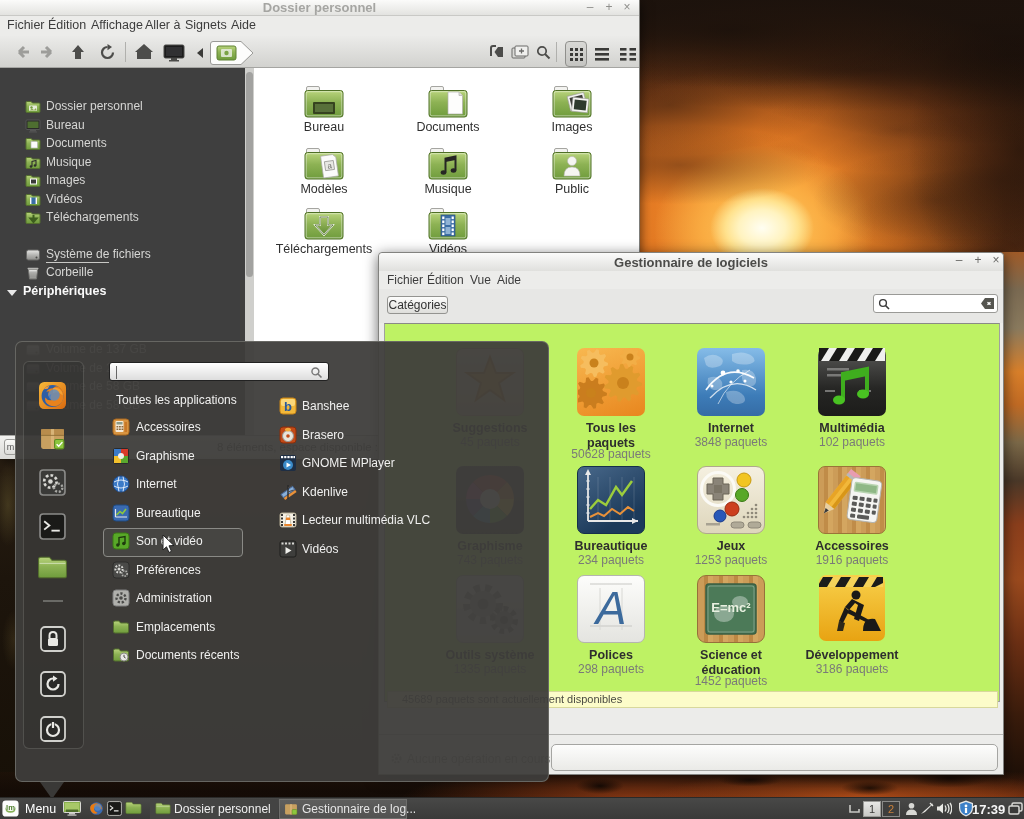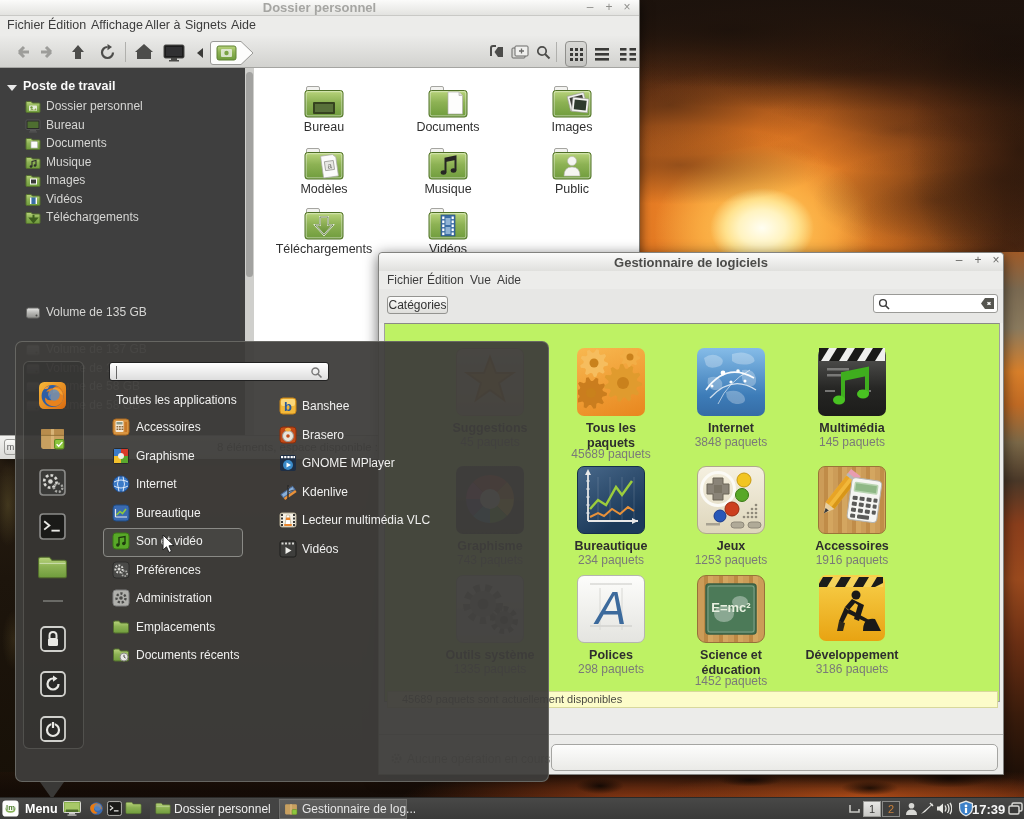--- a/index.html
+++ b/index.html
@@ -74,21 +74,21 @@
 
 #mm{position:absolute;left:15px;top:341px;width:534px;height:441px;background:rgba(62,61,59,.95);border:1px solid rgba(110,110,106,.85);border-radius:7px}
 #mm .arrow{position:absolute;left:24px;top:440px;width:0;height:0;border-left:12px solid transparent;border-right:12px solid transparent;border-top:17px solid rgba(60,59,57,.97)}
 #mm .panel{position:absolute;left:7px;top:19px;width:61px;height:388px;border:1px solid rgba(125,125,120,.4);border-radius:6px;background:rgba(22,22,20,.18)}
 #mm .search{position:absolute;left:93px;top:20px;width:220px;height:19px;background:linear-gradient(#fff,#ddd);border-radius:3px;border:1px solid #222}
 #mm .mi{position:absolute;color:#f0f0ef;font-size:12px;white-space:nowrap}
 #mm .sel{position:absolute;left:87px;top:186px;width:140px;height:29px;border:1px solid #8a8a86;border-radius:4px;background:rgba(255,255,255,.05)}
 .mic{position:absolute;width:18px;height:18px;border-radius:3px}
 
 #tb{position:absolute;left:0;top:797px;width:1024px;height:22px;background:linear-gradient(#484847,#3a3a39);border-top:1px solid #2a2a29}
-#tb .menu-txt{position:absolute;left:25px;top:4px;font-size:12.5px;font-weight:bold;color:#fff}
+#tb .menu-txt{position:absolute;left:25px;top:4px;font-size:12.5px;font-weight:normal;color:#fff}
 #tb .wb1{position:absolute;left:150px;top:1px;width:128px;height:20px;background:#444443;color:#eee;font-size:12px}
 #tb .wb2{position:absolute;left:279px;top:1px;width:128px;height:20px;background:linear-gradient(#5e5e5d,#525251);border:1px solid #6e6e6c;color:#e5e5e5;font-size:12px}
 #tb .clock{position:absolute;left:972px;top:4px;font-size:13px;font-weight:bold;color:#f5f5f5}
 .tray{position:absolute;top:3px}
 </style></head>
 <body>
 <div id="desk">
 <svg width="0" height="0" style="position:absolute">
       <defs>
 <linearGradient id="gf" x1="0" y1="0" x2="0" y2="1">
@@ -211,24 +211,20 @@
             <rect x="0" y="0" width="6.5" height="2.6"></rect>
             <rect x="9.5" y="0" width="6.5" height="2.6"></rect>
             <rect x="0" y="5" width="6.5" height="2.6"></rect>
             <rect x="9.5" y="5" width="6.5" height="2.6"></rect>
             <rect x="0" y="10" width="6.5" height="2.6"></rect>
             <rect x="9.5" y="10" width="6.5" height="2.6"></rect>
           </g>
         </svg>
  </div>
  <div class="side" id="fmside">
-  <div class="shead" style="top:10px">
-          <div class="tri"></div>
-          <div class="txt">Poste de travail</div>
-        </div>
   <div class="srow" style="top:30px">
           <svg class="ico" viewBox="0 0 16 16">
             <path d="M1 3.5 Q1 2.5 2 2.5 H6 L7.5 4 H14 Q15 4 15 5 V12.5 Q15 13.5 14 13.5 H2 Q1 13.5 1 12.5 Z" fill="url(#gf)" stroke="#55702e"></path>
             <rect x="4" y="6.5" width="8" height="5.5" rx=".8" fill="#e6ecd8"></rect>
             <circle cx="6.5" cy="8.5" r="1.2" fill="#6f9a3c"></circle>
             <path d="M4.5 11.5 L7 9.5 L9 11 L11 9 L11.5 11.5 Z" fill="#87a84e"></path>
           </svg>
           <div class="txt">Dossier personnel</div>
         </div>
   <div class="srow" style="top:48.5px">
@@ -273,26 +269,38 @@
           </svg>
           <div class="txt">Vidéos</div>
         </div>
   <div class="srow" style="top:141px">
           <svg class="ico" viewBox="0 0 16 16">
             <path d="M1 3.5 Q1 2.5 2 2.5 H6 L7.5 4 H14 Q15 4 15 5 V12.5 Q15 13.5 14 13.5 H2 Q1 13.5 1 12.5 Z" fill="url(#gf)" stroke="#55702e"></path>
             <path d="M8.5 5 V9 M8.5 12 L5.5 8.5 H11.5 Z" stroke="#3e5e1e" stroke-width="2" fill="#3e5e1e"></path>
           </svg>
           <div class="txt">Téléchargements</div>
         </div>
-  <div class="srow" style="top:236px">
+  <div class="srow" style="top:177.5px">
           <svg class="ico" viewBox="0 0 16 16">
             <rect x="1.5" y="3" width="13" height="10" rx="2" fill="url(#gdrive)" stroke="#6a6a68"></rect>
             <circle cx="11.5" cy="10.5" r="1" fill="#4a4a48"></circle>
           </svg>
-          <div class="txt">Volume de 135 GB</div>
+          <div class="txt"><span style="border-bottom:1px solid #c8c8c5;padding-bottom:1px">Système de</span> fichiers</div>
+        </div>
+  <div class="srow" style="top:196px">
+          <svg class="ico" viewBox="0 0 16 16">
+            <path d="M3.5 4.5 H12.5 L11.5 14 H4.5 Z" fill="url(#gdrive)" stroke="#777774"></path>
+            <rect x="2.5" y="2.8" width="11" height="1.6" rx=".8" fill="#b5b5b2"></rect>
+            <path d="M6 6.5 V12 M8 6.5 V12 M10 6.5 V12" stroke="#8a8a88" stroke-width=".8"></path>
+          </svg>
+          <div class="txt">Corbeille</div>
+        </div>
+  <div class="shead" style="top:215px">
+          <div class="tri"></div>
+          <div class="txt">Périphériques</div>
         </div>
   <div class="srow" style="top:273px">
           <svg class="ico" viewBox="0 0 16 16">
             <rect x="1.5" y="3" width="13" height="10" rx="2" fill="url(#gdrive)" stroke="#6a6a68"></rect>
             <circle cx="11.5" cy="10.5" r="1" fill="#4a4a48"></circle>
           </svg>
           <div class="txt">Volume de 137 GB</div>
         </div>
   <div class="srow" style="top:291.5px">
           <svg class="ico" viewBox="0 0 16 16">
@@ -470,21 +478,21 @@
               <path d="M29.0 45.0 L28.8 47.5 L24.4 48.7 L23.7 50.4 L25.9 54.4 L24.3 56.3 L20.1 54.7 L18.4 55.7 L17.9 60.2 L15.5 60.8 L13.0 57.0 L11.1 56.9 L8.1 60.2 L5.7 59.3 L5.9 54.7 L4.5 53.5 L0.1 54.4 L-1.3 52.3 L1.6 48.7 L1.1 46.9 L-3.0 45.0 L-2.8 42.5 L1.6 41.3 L2.3 39.6 L0.1 35.6 L1.7 33.7 L5.9 35.3 L7.6 34.3 L8.1 29.8 L10.5 29.2 L13.0 33.0 L14.9 33.1 L17.9 29.8 L20.3 30.7 L20.1 35.3 L21.5 36.5 L25.9 35.6 L27.3 37.7 L24.4 41.3 L24.9 43.1 Z" fill="#ca7d1e" opacity="1.0" fill-rule="evenodd"></path>
               <circle cx="13" cy="45" r="5" fill="#c9811c" opacity="1.0"></circle>
               <path d="M64.0 35.0 L63.8 37.7 L58.9 39.1 L58.2 41.0 L61.0 45.3 L59.4 47.4 L54.5 46.0 L52.8 47.2 L52.9 52.3 L50.4 53.2 L47.1 49.4 L45.0 49.5 L42.3 53.8 L39.6 53.2 L39.0 48.2 L37.2 47.2 L32.6 49.4 L30.6 47.4 L32.8 42.8 L31.8 41.0 L26.8 40.4 L26.2 37.7 L30.5 35.0 L30.6 32.9 L26.8 29.6 L27.7 27.1 L32.8 27.2 L34.0 25.5 L32.6 20.6 L34.7 19.0 L39.0 21.8 L40.9 21.1 L42.3 16.2 L45.0 16.0 L47.1 20.6 L49.1 21.1 L52.9 17.7 L55.3 19.0 L54.5 24.0 L56.0 25.5 L61.0 24.7 L62.3 27.1 L58.9 30.9 L59.4 32.9 Z" fill="#e09b2e" opacity="1.0" fill-rule="evenodd"></path>
               <circle cx="45" cy="35" r="6" fill="#c9811c" opacity="1.0"></circle>
               <path d="M62.0 9.0 L61.8 11.0 L58.9 11.9 L58.2 13.2 L59.1 16.1 L57.6 17.3 L54.9 15.9 L53.5 16.4 L52.0 19.0 L50.0 18.8 L49.1 15.9 L47.8 15.2 L44.9 16.1 L43.7 14.6 L45.1 11.9 L44.6 10.5 L42.0 9.0 L42.2 7.0 L45.1 6.1 L45.8 4.8 L44.9 1.9 L46.4 0.7 L49.1 2.1 L50.5 1.6 L52.0 -1.0 L54.0 -0.8 L54.9 2.1 L56.2 2.8 L59.1 1.9 L60.3 3.4 L58.9 6.1 L59.4 7.5 Z" fill="#f2ae46" opacity="1.0" fill-rule="evenodd"></path>
               <circle cx="52" cy="9" r="3.5" fill="#c9811c" opacity="1.0"></circle>
               <path d="M30.0 15.0 L29.8 17.4 L25.9 18.6 L25.1 20.2 L26.7 24.0 L25.0 25.7 L21.2 24.1 L19.6 24.9 L18.4 28.8 L16.0 29.0 L14.2 25.3 L12.4 24.9 L9.0 27.1 L7.0 25.7 L8.0 21.7 L6.9 20.3 L2.8 19.8 L2.2 17.4 L5.5 15.0 L5.7 13.2 L2.8 10.2 L3.9 8.0 L8.0 8.3 L9.3 7.0 L9.0 2.9 L11.2 1.8 L14.2 4.7 L16.0 4.5 L18.4 1.2 L20.8 1.8 L21.2 5.9 L22.7 7.0 L26.7 6.0 L28.1 8.0 L25.9 11.4 L26.3 13.2 Z" fill="#f6bd5e" opacity="1.0" fill-rule="evenodd"></path>
               <circle cx="16" cy="15" r="4.5" fill="#c9811c" opacity="1.0"></circle>
             </svg></div>
           <div class="l1">Tous les<br>paquets</div>
-          <div class="l2" style="top:99px">45689 paquets</div>
+          <div class="l2" style="top:99px">50628 paquets</div>
         </div>
   <div class="cat" style="left:288px;top:24px">
           <div class="cic" style="background:linear-gradient(#85bce8,#3d7cb8 70%,#356ca5);border-radius:7px"><svg width="66" height="66" viewBox="0 0 66 66">
               <g fill="rgba(255,255,255,.28)">
                 <path d="M6 10 Q14 4 22 9 Q28 13 22 18 Q12 22 8 17 Z"></path>
                 <path d="M34 6 Q46 2 54 8 Q60 13 52 16 Q40 18 34 13 Z"></path>
                 <path d="M44 22 Q56 20 58 30 Q59 40 50 38 Q42 35 44 22 Z"></path>
                 <path d="M10 30 Q20 26 24 34 Q26 42 16 42 Q8 40 10 30 Z"></path>
                 <path d="M28 44 Q40 40 46 48 Q50 56 38 56 Q28 54 28 44 Z"></path>
               </g>
@@ -520,21 +528,21 @@
                 <rect x="40" y="42" width="12" height="2"></rect>
               </g>
               <g>
                 <path d="M24 52 V26 L48 21 V46" stroke="#3fae1e" stroke-width="4" fill="none"></path>
                 <path d="M24 26 L48 21 V28 L24 33 Z" fill="#3fae1e"></path>
                 <ellipse cx="20" cy="52" rx="6" ry="4.5" fill="#49c222"></ellipse>
                 <ellipse cx="44" cy="46" rx="6" ry="4.5" fill="#49c222"></ellipse>
               </g>
             </svg></div>
           <div class="l1">Multimédia</div>
-          <div class="l2" style="top:87px">145 paquets</div>
+          <div class="l2" style="top:87px">102 paquets</div>
         </div>
   <div class="cat" style="left:47px;top:142px">
           <div class="cic" style="background:linear-gradient(#4a4a48,#242422);border-radius:7px"><svg width="66" height="66" viewBox="0 0 66 66">
               <g>
                 <circle cx="33" cy="33" r="24" fill="#2a2a28"></circle>
                 <path d="M33 33 L33 9 A24 24 0 0 1 50 16 Z" fill="#d83a2a"></path>
                 <path d="M33 33 L50 16 A24 24 0 0 1 57 33 Z" fill="#e8912a"></path>
                 <path d="M33 33 L57 33 A24 24 0 0 1 50 50 Z" fill="#f2d02c"></path>
                 <path d="M33 33 L50 50 A24 24 0 0 1 33 57 Z" fill="#6ab82e"></path>
                 <path d="M33 33 L33 57 A24 24 0 0 1 16 50 Z" fill="#2a8ac2"></path>

